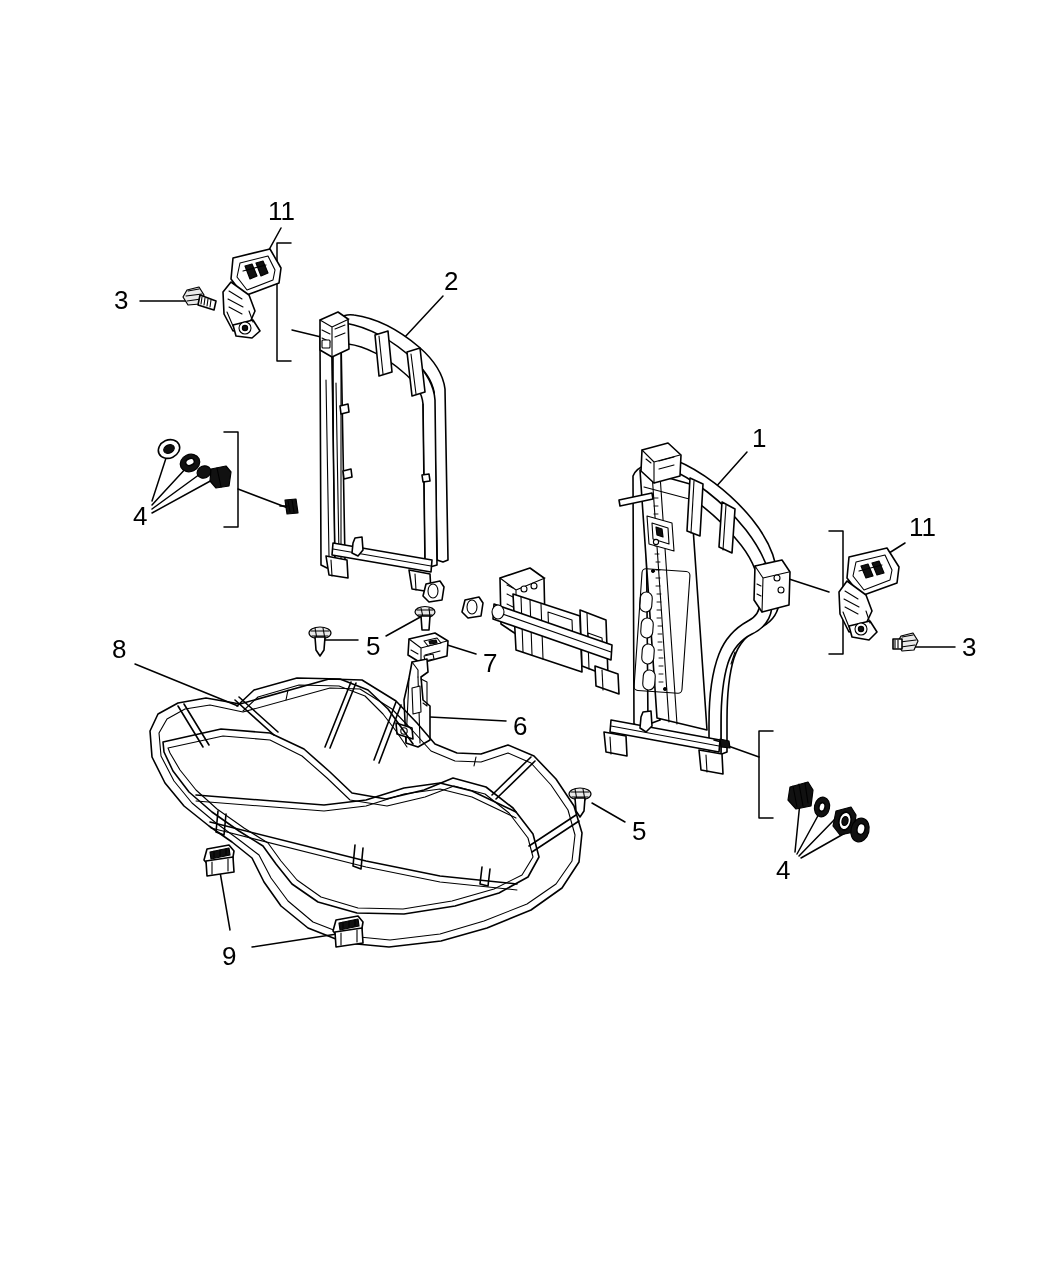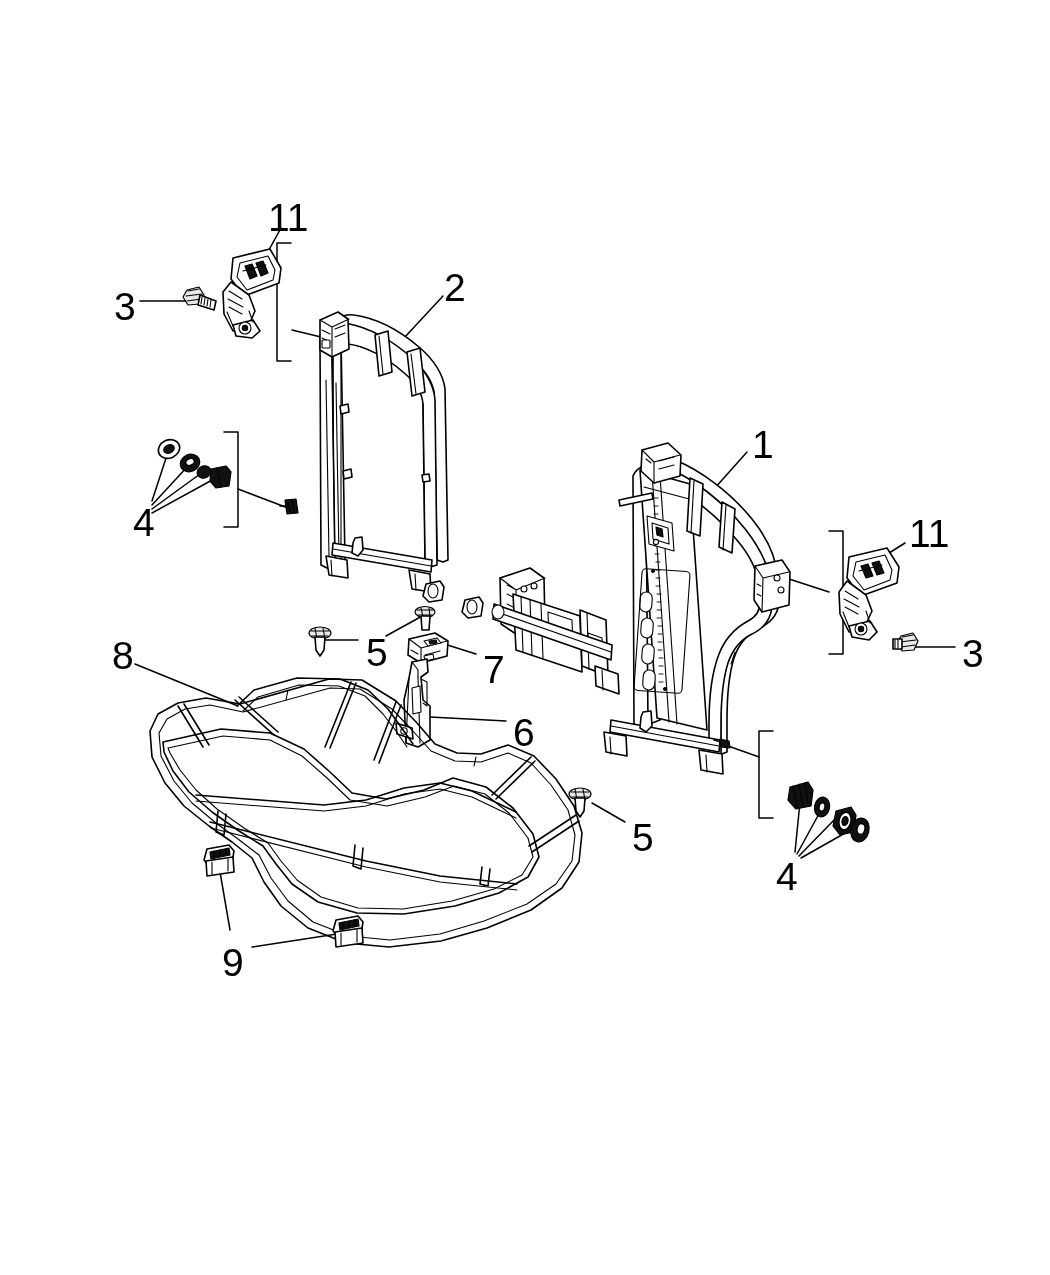--- a/index.html
+++ b/index.html
@@ -1,20 +1,20 @@
 <!DOCTYPE html>
 <html><head>
 <meta charset="utf-8">
 <title>Parts Diagram</title>
 <style>
   html,body{margin:0;padding:0;background:#ffffff;}
   body{width:1050px;height:1275px;overflow:hidden;font-family:"Liberation Sans",sans-serif;}
   #stage{position:relative;width:1050px;height:1275px;background:#fff;}
   #art{position:absolute;left:0;top:0;width:1050px;height:1275px;}
-  .callout{position:absolute;font-family:"Liberation Sans",sans-serif;font-size:39px;color:#000;line-height:1;white-space:nowrap;}
+  .callout{position:absolute;font-family:"Liberation Sans",sans-serif;font-size:26px;color:#000;line-height:1;white-space:nowrap;}
 </style>
 </head>
 <body>
 
 <div id="stage">
 
   <svg id="art" viewBox="0 0 1050 1275" xmlns="http://www.w3.org/2000/svg">
     <defs>
       <style>
         .ln{fill:none;stroke:#000;stroke-width:1.6;stroke-linecap:round;stroke-linejoin:round;}

